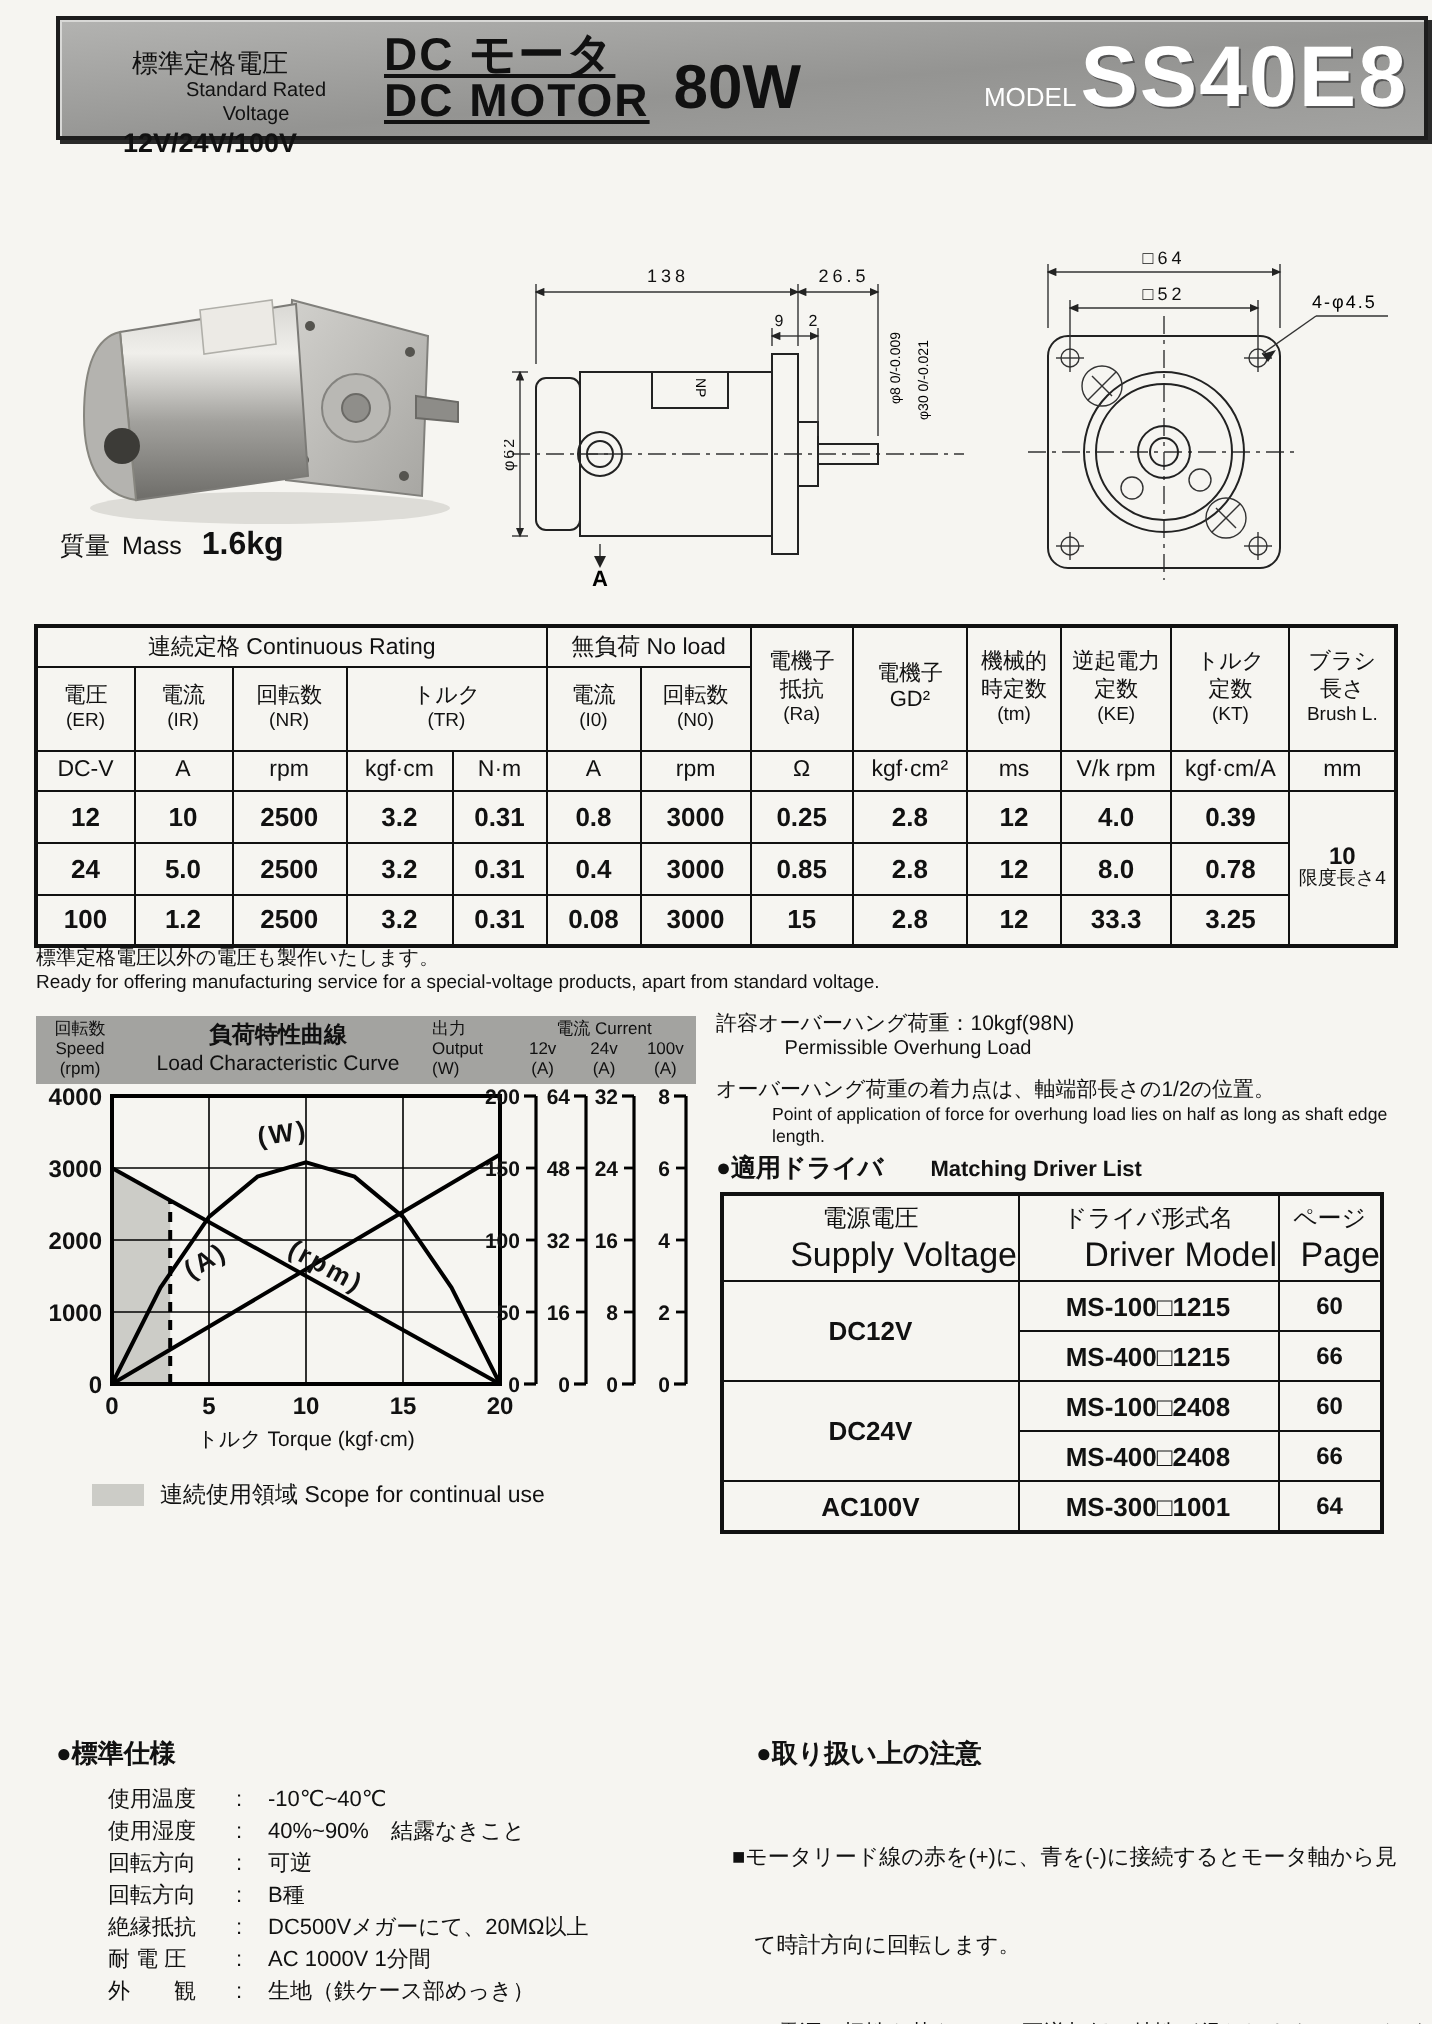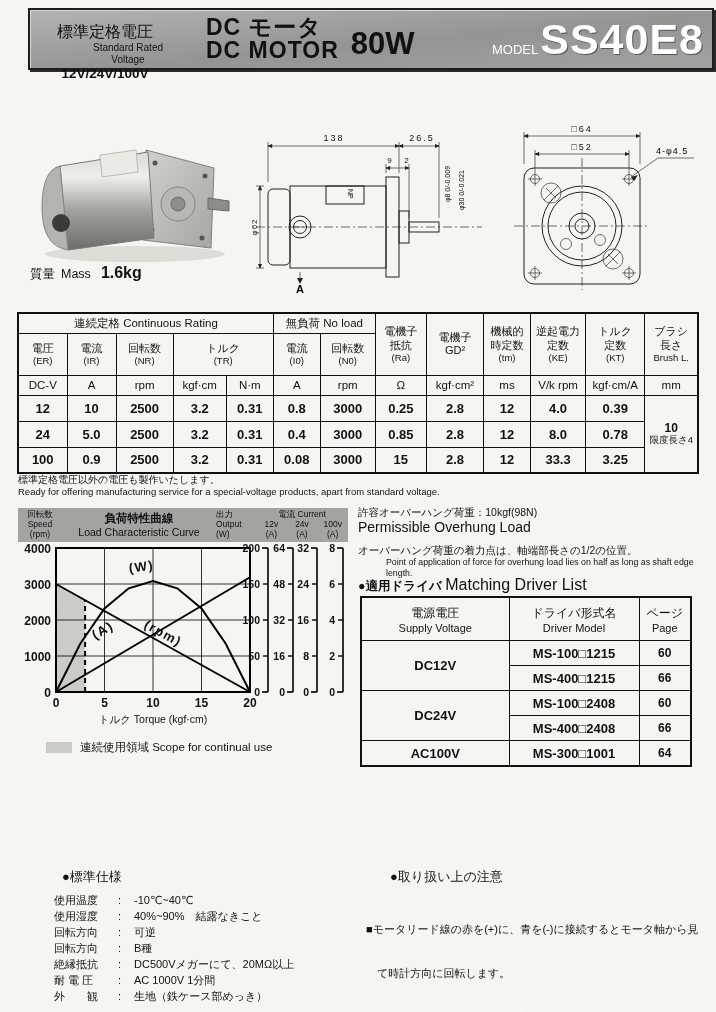--- a/index.html
+++ b/index.html
@@ -6,24 +6,24 @@
   body{width:716px;height:1012px;position:relative;background:#f6f5f1;
        font-family:"Liberation Sans","DejaVu Sans",sans-serif;color:#111;}
   .abs{position:absolute;}
 
   
   .hdr{left:28px;top:8px;width:682px;height:58px;border:2px solid #1d1d1d;
        background:linear-gradient(175deg,#b3b3b1 0%,#949492 55%,#a3a3a1 100%);
        box-shadow:inset 1px 1px 0 #d8d8d6, 2px 2px 0 #2a2a2a;
        display:flex;align-items:center;}
   .hdr-left{width:150px;text-align:center;line-height:1.2;}
-  .hdr-left .l1{font-size:16px;margin-top:26px;}
+  .hdr-left .l1{font-size:13px;margin-top:26px;}
   .hdr-left .l2{font-size:10px;padding-left:46px;}
   .hdr-left .l3{font-size:13.5px;font-weight:700;}
-  .hdr-prod{margin-left:26px;font-weight:700;font-size:23px;line-height:1.02;letter-spacing:1px;}
+  .hdr-prod{margin-left:12px;font-weight:700;font-size:23px;line-height:1.02;letter-spacing:1px;text-decoration:underline;}
   .hdr-power{margin-left:12px;font-weight:700;font-size:31px;margin-top:10px;}
   .hdr-model{margin-left:auto;margin-right:8px;display:flex;align-items:baseline;color:#fff;}
   .hdr-model .m1{font-size:13px;margin-right:2px;}
   .hdr-model .m2{font-size:43px;font-weight:700;letter-spacing:1px;text-shadow:1px 1px 0 #555;}
 
   
   .mass{left:30px;top:264px;display:flex;align-items:baseline;font-size:12.5px;}
   .mass .v{font-size:16px;font-weight:700;margin-left:10px;}
   .mass .en{margin-left:6px;}
   svg text{font-family:"Liberation Sans","DejaVu Sans",sans-serif;}
@@ -66,36 +66,36 @@
   .tick-r{font-size:10.5px;font-weight:700;text-anchor:end;fill:#111;}
   .xlab{font-size:10.5px;text-anchor:middle;fill:#111;}
   .curve-lab{font-size:13px;font-weight:700;text-anchor:middle;letter-spacing:1.5px;fill:#111;}
   .legend{left:46px;top:740px;display:flex;align-items:center;font-size:11.5px;}
   .legend .sw{width:26px;height:11px;background:#ccccc7;margin-right:8px;}
 
   
   .loads{left:358px;top:506px;width:352px;font-size:10.5px;line-height:1.25;}
   .loads .cols{display:flex;}
   .loads .c1{width:192px;}
-  .loads .en{font-size:14px;}
+  .loads .en{font-size:10px;text-align:center;}
   .loads .pt{margin-top:7px;}
   .loads .pten{font-size:8.8px;padding-left:28px;}
   .drv-title{left:358px;top:576px;font-size:12.5px;font-weight:700;}
-  .drv-title .en{font-size:16px;font-weight:400;}
+  .drv-title .en{font-size:11px;font-weight:700;margin-left:20px;}
   .drv{left:360px;top:596px;}
   table.drv-t{border-collapse:collapse;table-layout:fixed;width:332px;border:2px solid #111;}
   table.drv-t th,table.drv-t td{border:1px solid #111;text-align:center;padding:0;}
   table.drv-t th{height:42px;font-weight:400;}
   table.drv-t th .jp{font-size:12px;}
-  table.drv-t th .en{font-size:11px;}
+  table.drv-t th .en{font-size:17px;text-align:right;}
   table.drv-t td{height:24px;font-weight:700;font-size:13px;}
   table.drv-t td.pg{font-size:12px;}
 
   
-  .sec-title{font-size:13px;font-weight:400;margin-left:34px;}
+  .sec-title{font-size:13px;font-weight:700;}
   .spec-list{left:42px;top:892px;font-size:11px;line-height:16px;}
   .spec-list .row{display:flex;white-space:pre;margin-left:12px;}
   .spec-list .lb{width:64px;}
   .spec-list .co{width:16px;}
   .notes{left:366px;top:892px;font-size:11px;line-height:14.8px;white-space:pre;}
 </style>
 </head>
 <body>
 
 <div class="abs hdr">
@@ -375,21 +375,21 @@
           <td>0.4</td>
     <td>3000</td>
           <td>0.85</td>
     <td>2.8</td>
           <td>12</td>
     <td>8.0</td>
           <td>0.78</td>
   </tr>
   <tr class="rb">
     <td>100</td>
-          <td>0.9</td>
+          <td>1.2</td>
     <td>2500</td>
           <td>3.2</td>
     <td>0.31</td>
           <td>0.08</td>
     <td>3000</td>
           <td>15</td>
     <td>2.8</td>
           <td>12</td>
     <td>33.3</td>
           <td>3.25</td>
@@ -579,21 +579,21 @@
 <div class="abs spec-list">
   <div class="row"><span class="lb">使用温度</span><span class="co">:</span><span>-10℃~40℃</span></div>
   <div class="row"><span class="lb">使用湿度</span><span class="co">:</span><span>40%~90%　結露なきこと</span></div>
   <div class="row"><span class="lb">回転方向</span><span class="co">:</span><span>可逆</span></div>
   <div class="row"><span class="lb">回転方向</span><span class="co">:</span><span>B種</span></div>
   <div class="row"><span class="lb">絶縁抵抗</span><span class="co">:</span><span>DC500Vメガーにて、20MΩ以上</span></div>
   <div class="row"><span class="lb">耐 電 圧</span><span class="co">:</span><span>AC 1000V 1分間</span></div>
   <div class="row"><span class="lb">外　　観</span><span class="co">:</span><span>生地（鉄ケース部めっき）</span></div>
 </div>
 
-<div class="abs sec-title" style="left:356px;top:868px;">●取り扱い上の注意</div>
+<div class="abs sec-title" style="left:378px;top:868px;">●取り扱い上の注意</div>
 <div class="abs notes">
   <div>■モータリード線の赤を(+)に、青を(-)に接続するとモータ軸から見</div>
   <div>　て時計方向に回転します。</div>
   <div>■DC電源の極性を替えると、正逆相似の特性が得られます。モータが</div>
   
   
   
   
   
 </div>

